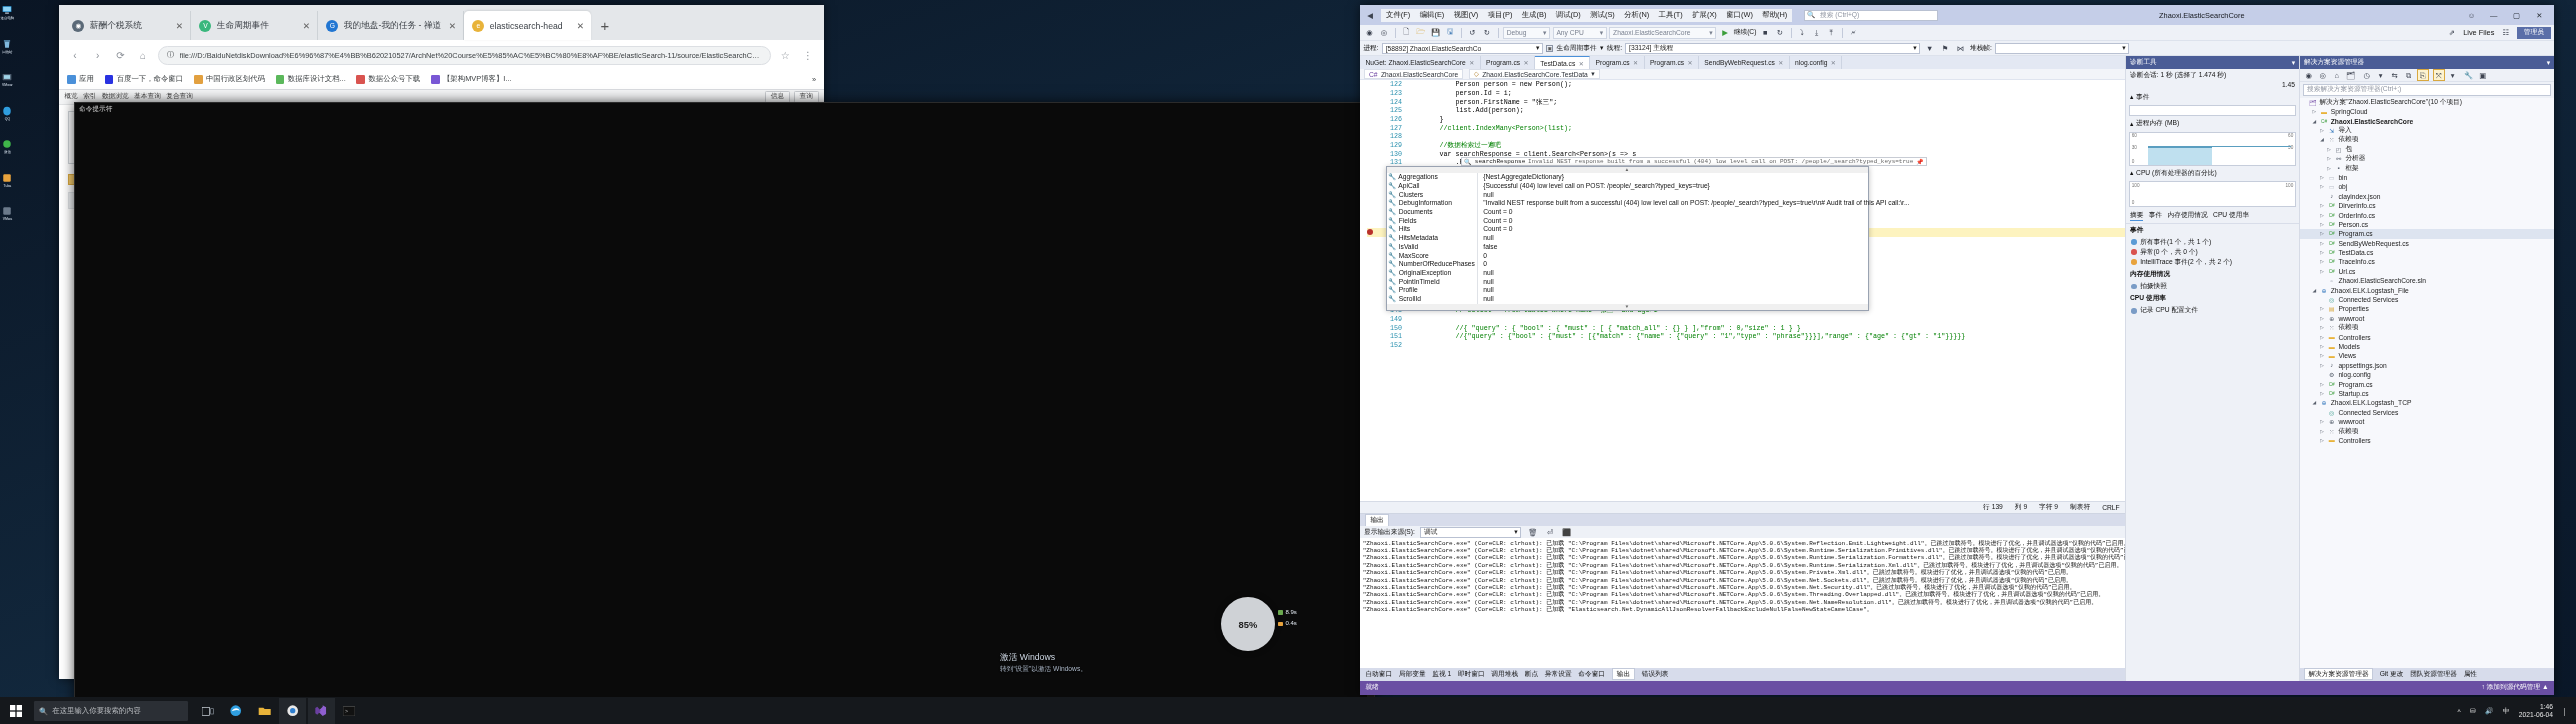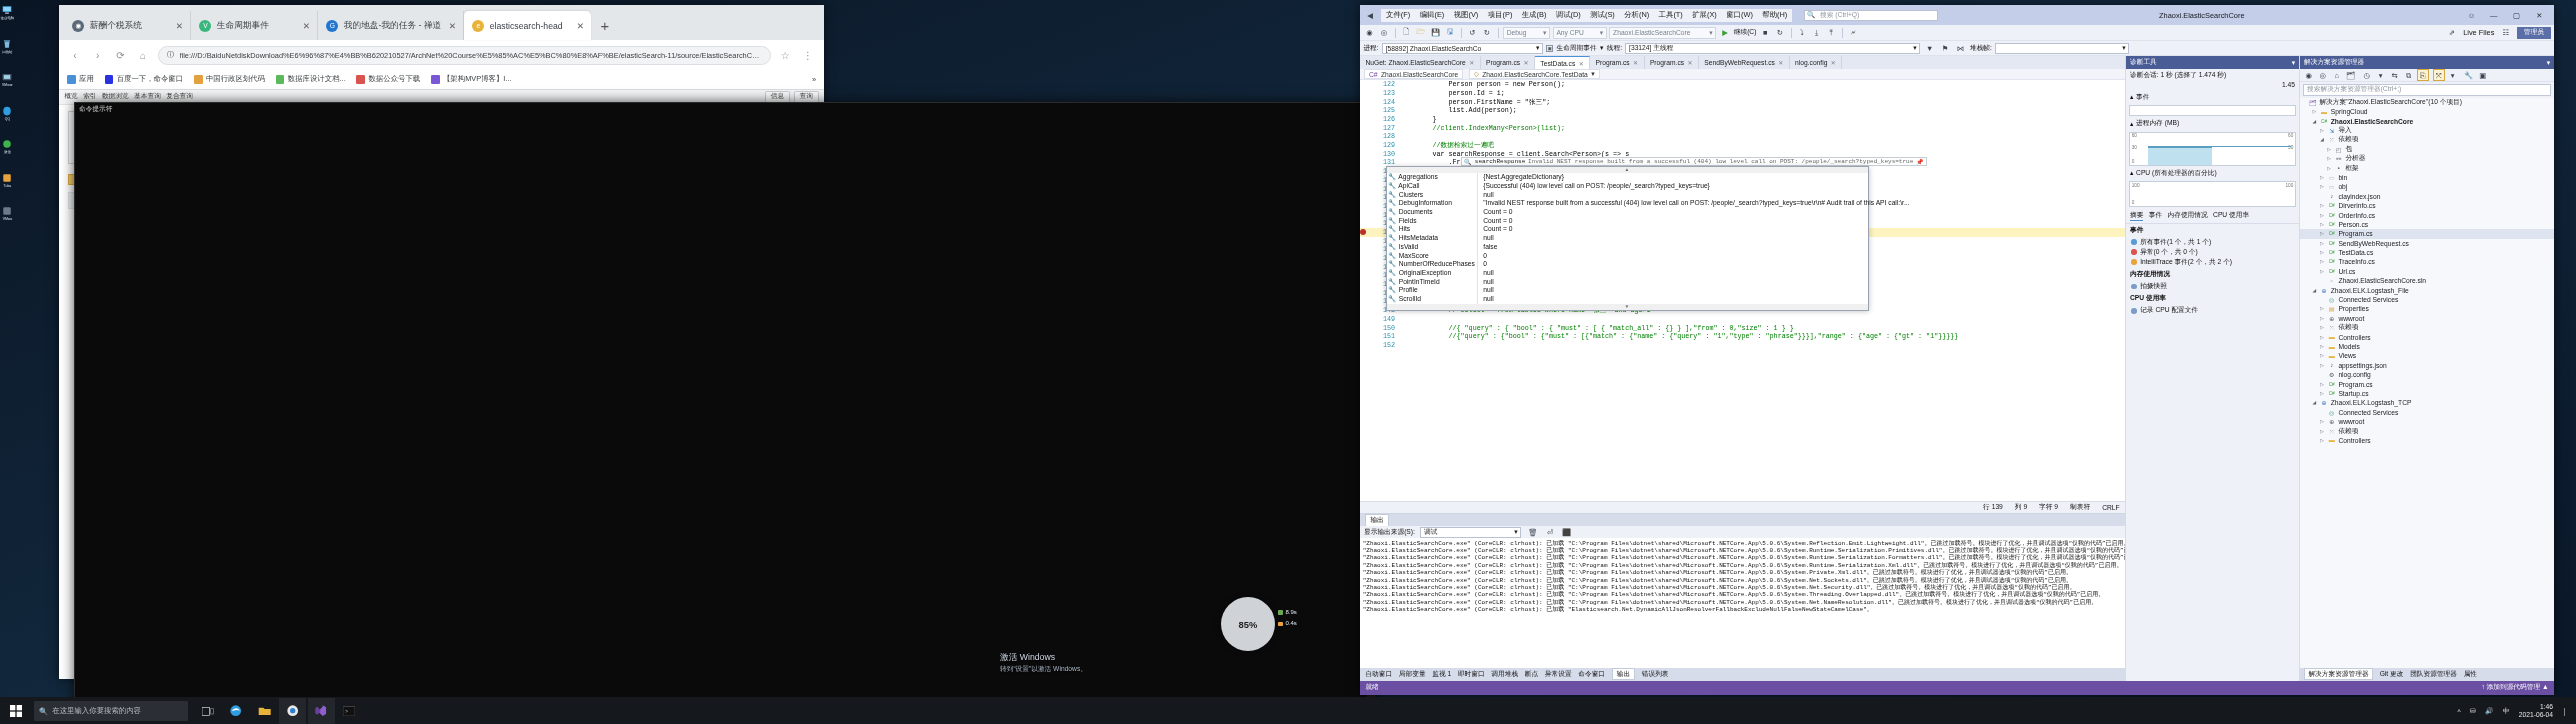--- a/index.html
+++ b/index.html
@@ -131,21 +131,21 @@
   
   .ed-tabs { height:12.7px; background:#e3e8f3; display:flex; align-items:stretch; font-size:6.7px; }
   .ed-tab { padding:0 5.4px; display:flex; align-items:center; gap:3.4px; border-right:0.7px solid #cdd4e2; color:#1b1b1b; white-space:nowrap;}
   .ed-tab.active { background:#fff; border-top:1.3px solid #4a90d9; }
   .ed-tab .x { color:#7b818c; font-size:6px; }
   .ed-crumb { height:11.4px; background:#f2f4f9; border-bottom:0.7px solid #dfe4ef; display:flex;
       align-items:center; gap:5.4px; font-size:6.7px; padding:0 4px; color:#2b3038; }
   .ed-crumb .cmb { border:0.7px solid #dadfe9; background:#fff; padding:0 4px; height:9.4px; display:flex; align-items:center; gap:3.4px;}
 
   .code-wrap { flex:1; position:relative; background:#fff; overflow:hidden; font-family:"Liberation Mono","DejaVu Sans Mono",monospace; font-size:6.7px;}
-  .code-row { display:flex; height:8.7px; line-height:8.7px; white-space:pre; }
+  .code-row { display:flex; height:8.7px; line-height:8.7px; white-space:pre;margin-left:7px; }
   .ln { width:25.5px; text-align:right; padding-right:5.4px; color:#2b91af; flex:0 0 31px; }
   .gut { width:9.4px; flex:0 0 9.4px; }
   .c-cm { color:#008000; } .c-tx { color:#000; }
   .hl-row { background:#fdf3bf; }
   .bp { width:6px; height:6px; border-radius:50%; background:#b9312b; display:inline-block; margin-top:1.3px;}
 
   
   #datatip { position:absolute; left:25.5px; top:86px; width:483px; background:#fff;
       border:0.7px solid #9aa3b2; box-shadow:0 1.3px 5.4px rgba(0,0,0,.25); font-size:6.7px; }
   #datatip .dt-scroll { height:6px; background:#f0f0f0; text-align:center; color:#666; font-size:4.7px; line-height:6px;}

